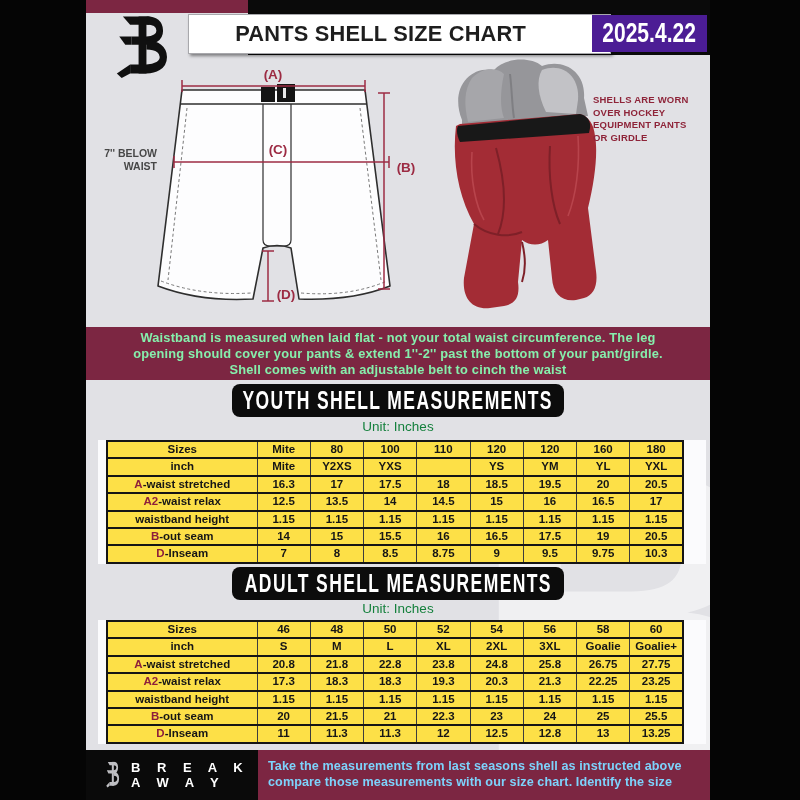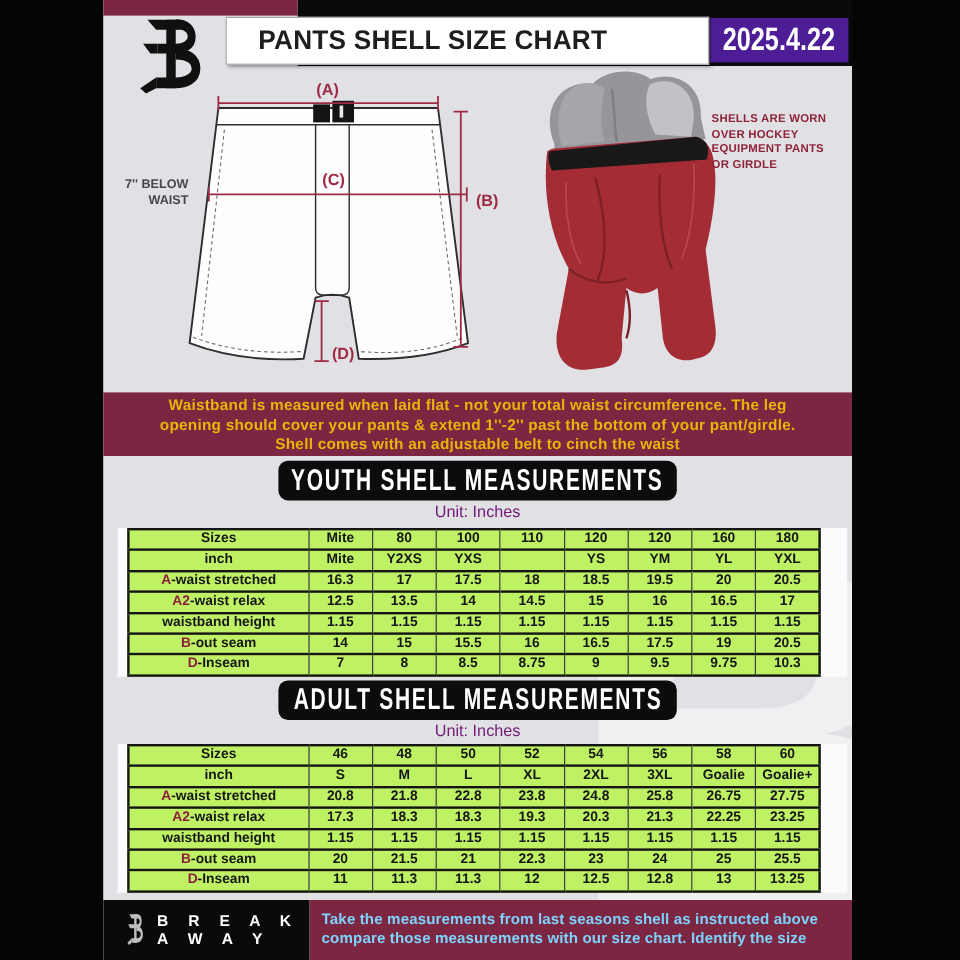--- a/index.html
+++ b/index.html
@@ -7,52 +7,52 @@
           font-family:"Liberation Sans", sans-serif; }
   .content { position:absolute; left:86px; top:0; width:624px; height:800px;
              background:#e1e1e5; overflow:hidden; }
 
   
   .top-strip { position:absolute; left:0; top:0; width:162px; height:13px; background:#7c2642; z-index:2; }
   .header-band { position:absolute; left:162px; top:0; width:462px; height:55px; background:#0a0a0a; z-index:1; }
   .logo-header { position:absolute; left:26px; top:12px; z-index:3; }
   .title-box { position:absolute; left:102px; top:14px; width:401px; height:38px; background:#fff;
                border:1px solid #a8a8ac; box-shadow:2px 2px 3px rgba(0,0,0,.45); z-index:3;
-               display:flex; align-items:center; }
+               display:flex; align-items:center;padding-left:20px; }
   .title-box .t { font-size:22.5px; font-weight:bold; color:#1e1e1e; padding-left:27px;
                   letter-spacing:.2px; transform:scaleX(.97); transform-origin:left center; white-space:nowrap; }
   .date-box { position:absolute; left:506px; top:15px; width:115px; height:37px; background:#4c1d95; z-index:3;
               display:flex; justify-content:center; align-items:center; overflow:visible; }
   .date-box .t { font-size:27px; font-weight:bold; color:#fff; transform:scaleX(.78); white-space:nowrap; }
 
   
   .diagram-svg { position:absolute; left:16px; top:55px; z-index:1; }
   .pants-svg { position:absolute; left:352px; top:56px; z-index:1; }
   .side-note { position:absolute; left:507px; top:94px; width:118px; z-index:1;
                font-size:9.5px; font-weight:bold; color:#8e2439; line-height:12.5px; letter-spacing:.2px; }
 
   
   .info-banner { position:absolute; left:0; top:327px; width:624px; height:53px; background:#7c2642; z-index:2;
                  display:flex; flex-direction:column; justify-content:center; }
-  .info-banner div { text-align:center; color:#eab308; font-size:12.8px; font-weight:bold;
+  .info-banner div { text-align:center; color:#86efac; font-size:12.8px; font-weight:bold;
                      line-height:16px; letter-spacing:.2px; }
 
   
   .sec-banner { position:absolute; left:50%; transform:translateX(-50%); width:332px; height:33px;
                 background:#0c0c0c; border-radius:8px; z-index:2;
                 display:flex; justify-content:center; align-items:center; }
   .sec-banner .t { color:#fff; font-size:25px; font-weight:bold; letter-spacing:2px;
                    transform:scaleX(.7); white-space:nowrap; }
   .unit-line { position:absolute; left:0; width:624px; text-align:center; z-index:2;
-               font-size:13.5px; color:#701a75; }
+               font-size:13.5px; color:#15803d; }
 
   
   .table-panel { position:absolute; left:12px; width:608px; height:124px; background:#fbfbfd; z-index:2; }
   table.size-table { border-collapse:collapse; table-layout:fixed; width:578px; margin-left:8px;
-                     border:2px solid #151515; background:#bef264; }
+                     border:2px solid #151515; background:#fde047; }
   table.size-table td { border-left:1px solid #3d3d3d; border-right:1px solid #3d3d3d;
                         border-top:2px solid #151515; border-bottom:2px solid #151515;
                         height:15.4px; line-height:15.4px; padding:0; text-align:center;
                         font-size:11.5px; font-weight:bold; color:#161616; overflow:hidden; white-space:nowrap; }
   td .pfx { color:#8e1f3b; }
 
   
   .watermark { position:absolute; left:384px; top:404px; z-index:1; font-size:430px; line-height:1;
                font-weight:bold; color:rgba(255,255,255,.5); pointer-events:none; }
 

